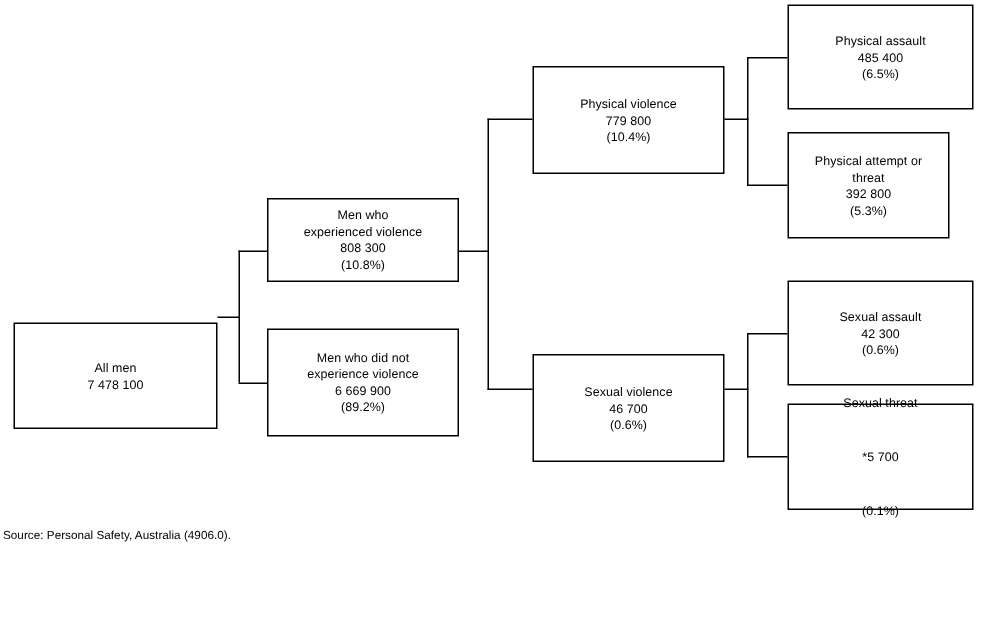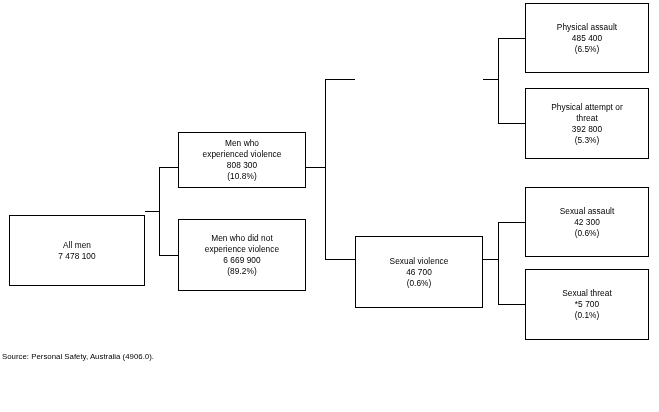--- a/index.html
+++ b/index.html
@@ -79,47 +79,52 @@
     <span class="ln">(10.8%)</span>
   </div>
 
   <div class="node" style="left:178px; top:219px; width:128px; height:72px;">
     <span class="ln">Men who did not</span>
     <span class="ln">experience violence</span>
     <span class="ln">6 669 900</span>
     <span class="ln">(89.2%)</span>
   </div>
 
+  <div class="node" style="left:355px; top:44px; width:128px; height:72px;">
+    <span class="ln">Physical violence</span>
+    <span class="ln">779 800</span>
+    <span class="ln">(10.4%)</span>
+  </div>
 
   <div class="node" style="left:355px; top:236px; width:128px; height:72px;">
     <span class="ln">Sexual violence</span>
     <span class="ln">46 700</span>
     <span class="ln">(0.6%)</span>
   </div>
 
   <div class="node" style="left:525px; top:3px; width:124px; height:70px;">
     <span class="ln">Physical assault</span>
     <span class="ln">485 400</span>
     <span class="ln">(6.5%)</span>
   </div>
 
-  <div class="node" style="left:525px; top:88px; width:124px; height:71px;">
+  <div class="node" style="left:525px; top:88px; width:108px; height:71px;">
     <span class="ln">Physical attempt or</span>
     <span class="ln">threat</span>
     <span class="ln">392 800</span>
     <span class="ln">(5.3%)</span>
   </div>
 
   <div class="node" style="left:525px; top:187px; width:124px; height:70px;">
     <span class="ln">Sexual assault</span>
     <span class="ln">42 300</span>
     <span class="ln">(0.6%)</span>
   </div>
 
-  <div class="node" style="left:525px; top:269px; width:124px; height:71px;">
+  <div class="node" style="left:525px; top:269px; width:124px; height:71px;gap:25px;">
     <span class="ln">Sexual threat</span>
     <span class="ln">*5 700</span>
     <span class="ln">(0.1%)</span>
   </div>
 
   <div class="connector h-line" style="left:145px; top:211px; width:15px; height:1px;"></div>
   <div class="connector v-line" style="left:159px; top:167px; width:1px; height:88px;"></div>
   <div class="connector h-line" style="left:159px; top:167px; width:19px; height:1px;"></div>
   <div class="connector h-line" style="left:159px; top:255px; width:19px; height:1px;"></div>
 

